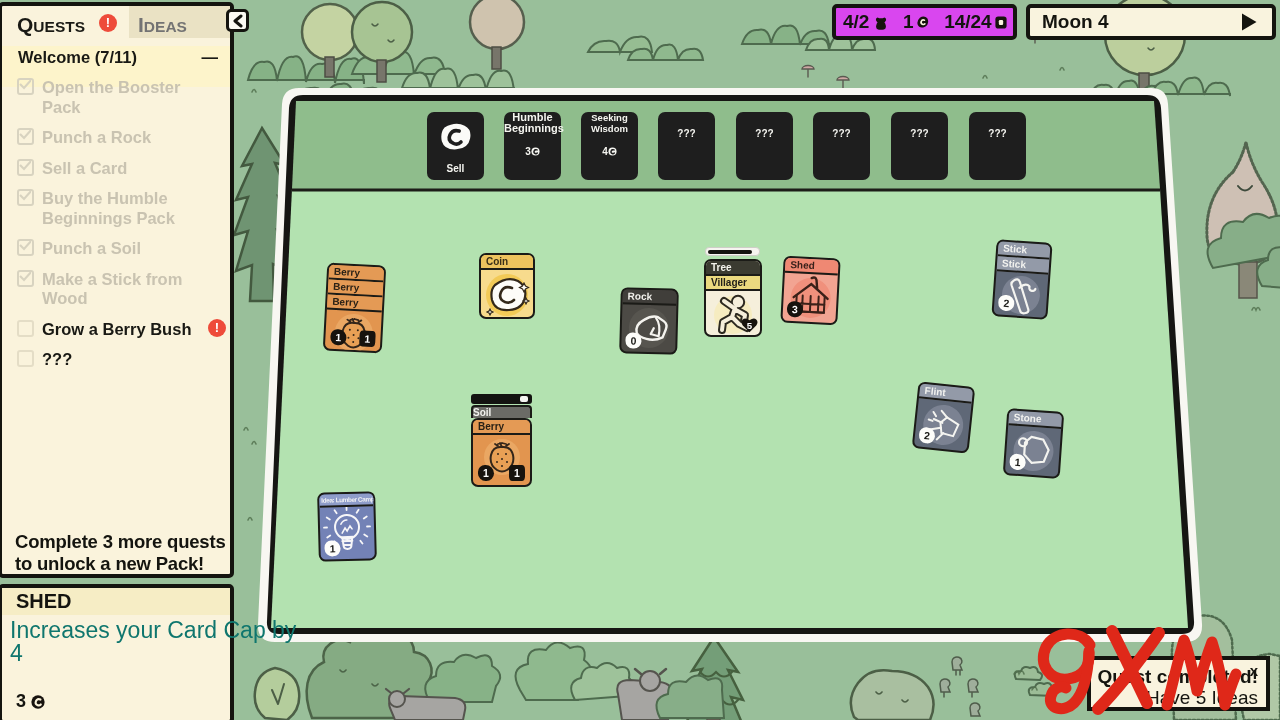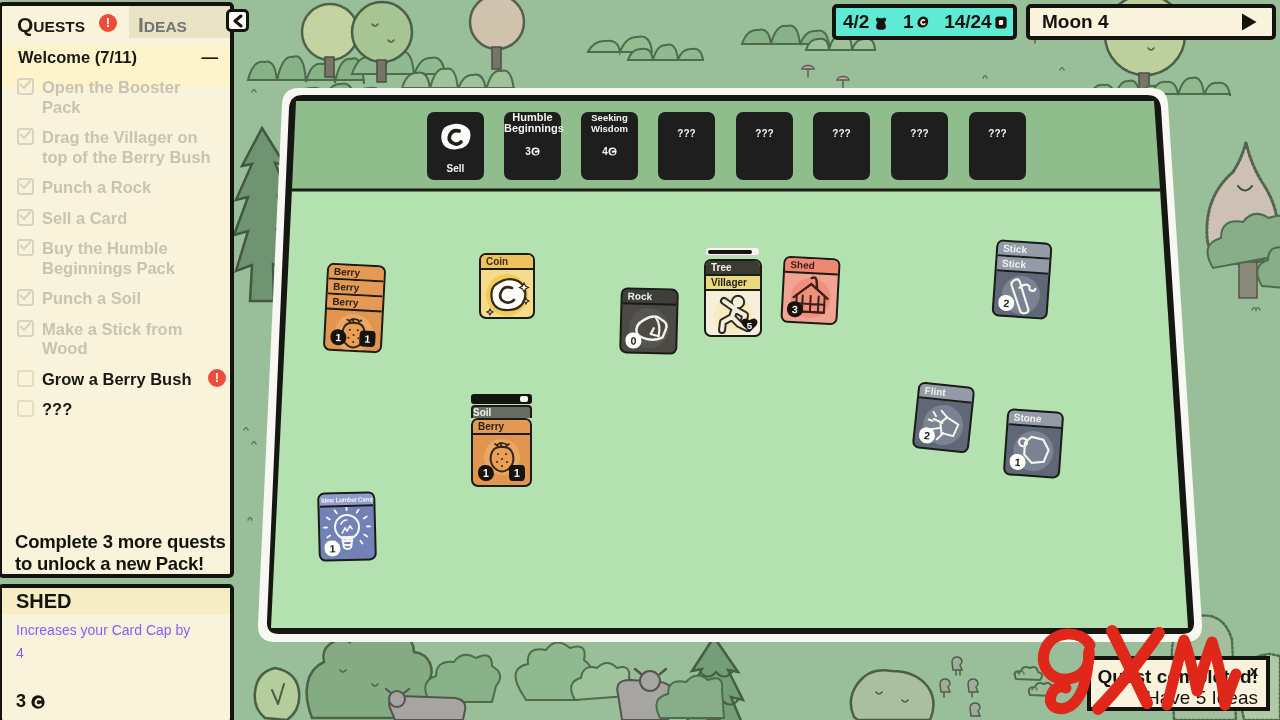--- a/index.html
+++ b/index.html
@@ -416,28 +416,20 @@
 
     <div class="q">
           <div class="qbox">
             <svg width="13" height="13" viewBox="0 0 13 13" style="position:absolute;left:-1px;top:-2px">
               <path d="M2,6 l4,4 l8,-9" stroke="#d8d3c0" stroke-width="2.2" fill="none"></path>
             </svg>
           </div>
           <div class="qtext">Open the Booster<br>Pack</div>
         </div>
 
-    <div class="q">
-          <div class="qbox">
-            <svg width="13" height="13" viewBox="0 0 13 13" style="position:absolute;left:-1px;top:-2px">
-              <path d="M2,6 l4,4 l8,-9" stroke="#d8d3c0" stroke-width="2.2" fill="none"></path>
-            </svg>
-          </div>
-          <div class="qtext">Drag the Villager on<br>top of the Berry Bush</div>
-        </div>
 
     <div class="q">
           <div class="qbox">
             <svg width="13" height="13" viewBox="0 0 13 13" style="position:absolute;left:-1px;top:-2px">
               <path d="M2,6 l4,4 l8,-9" stroke="#d8d3c0" stroke-width="2.2" fill="none"></path>
             </svg>
           </div>
           <div class="qtext">Punch a Rock</div>
         </div>
 
@@ -489,36 +481,36 @@
         </div>
   </div>
 
   <div class="abs" style="left:13px;top:525px;font-weight:bold;font-size:18.5px;line-height:21.5px;color:#14140f;white-space:nowrap;letter-spacing:-0.2px">Complete 3 more quests<br>to unlock a new Pack!</div>
 </div>
 
 <div class="abs" style="left:-2px;top:584px;width:236px;height:140px;background:#faf3dc;border:4px solid #14140f;border-radius:5px;box-sizing:border-box">
 
   <div style="background:#f6edc5;padding:2px 0 2px 14px;font-weight:bold;font-size:20px;color:#14140f">SHED</div>
 
-  <div style="padding:4px 0 0 14px;font-size:14px;line-height:23px;color:#8b5cf6;white-space:nowrap">Increases your Card Cap by<br>4</div>
+  <div style="padding:4px 0 0 8px;font-size:23px;line-height:23px;color:#0f766e;white-space:nowrap">Increases your Card Cap by<br>4</div>
 
   <div class="abs" style="left:14px;top:103px;font-size:18px;font-weight:bold;color:#14140f">3 <svg width="14" height="14" viewBox="0 0 20 20" style="vertical-align:-2px">
           <circle cx="10" cy="10" r="9.5" fill="#17130e"></circle>
           <path d="M13.5,6.5 Q9,4.5 7,9 Q5.5,13 9.5,14.5 Q12,15.5 14,13.5" fill="none" stroke="#faf3dc" stroke-width="3" stroke-linecap="round"></path>
         </svg></div>
 </div>
 
 <div class="abs" style="left:226px;top:9px;width:23px;height:23px;background:#fbfaf3;border:3px solid #14140f;border-radius:5px;box-sizing:border-box;text-align:center"><svg width="12" height="14" viewBox="0 0 12 14" style="margin-top:2px">
         <path d="M9,2 L3,7 L9,12" stroke="#14140f" stroke-width="3" fill="none" stroke-linecap="round" stroke-linejoin="round"></path>
       </svg></div>
 </div>
 
 <div id="topbar">
 
-<div class="abs" style="left:832px;top:4px;width:185px;height:36px;background:#5eead4;border:4px solid #14140f;border-radius:5px;box-sizing:border-box;color:#14140f;font-weight:bold;font-size:19px;line-height:27px;white-space:nowrap">
+<div class="abs" style="left:832px;top:4px;width:185px;height:36px;background:#d946ef;border:4px solid #14140f;border-radius:5px;box-sizing:border-box;color:#14140f;font-weight:bold;font-size:19px;line-height:27px;white-space:nowrap">
   <span style="margin-left:7px">4/2</span>
   
   <svg width="12" height="14" viewBox="0 0 14 15" style="vertical-align:-2px;margin-left:0px">
         <path d="M3,1 q4,2 8,0 q2,0 2,3 q-1,2 -2,3 q1,1 1.5,3 q1,4 -2,5 q-4,1 -7,0 q-3,-1 -2,-5 q0.5,-2 1.5,-3 q-1,-1 -2,-3 q0,-3 2,-3 z" fill="#17130e"></path>
       </svg>
   <span style="margin-left:11px">1</span>
   
   <svg width="13" height="13" viewBox="0 0 20 20" style="vertical-align:-1px;margin-left:-3px">
         <path d="M6,2.5 Q11,-0.5 15.5,2 Q19.5,4.5 18.5,10 Q17.5,16.5 11,17.5 Q4.5,18.5 2.5,13 Q1,7 6,2.5 Z" fill="#17130e"></path>
         <path d="M13,6.5 Q9.5,5 8,8.5 Q7,11.5 10,12.8 Q12,13.6 13.6,12.2" fill="none" stroke="#f9f3de" stroke-width="2.6" stroke-linecap="round"></path>

